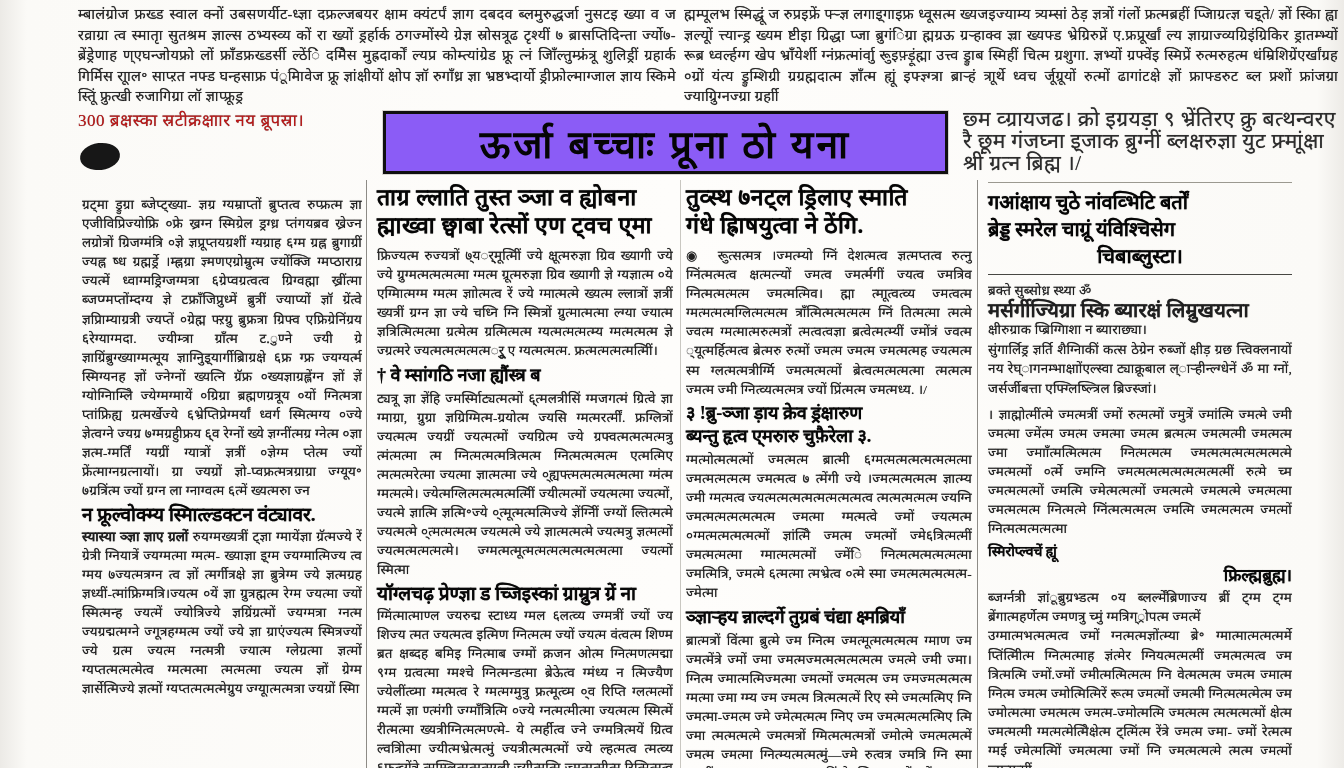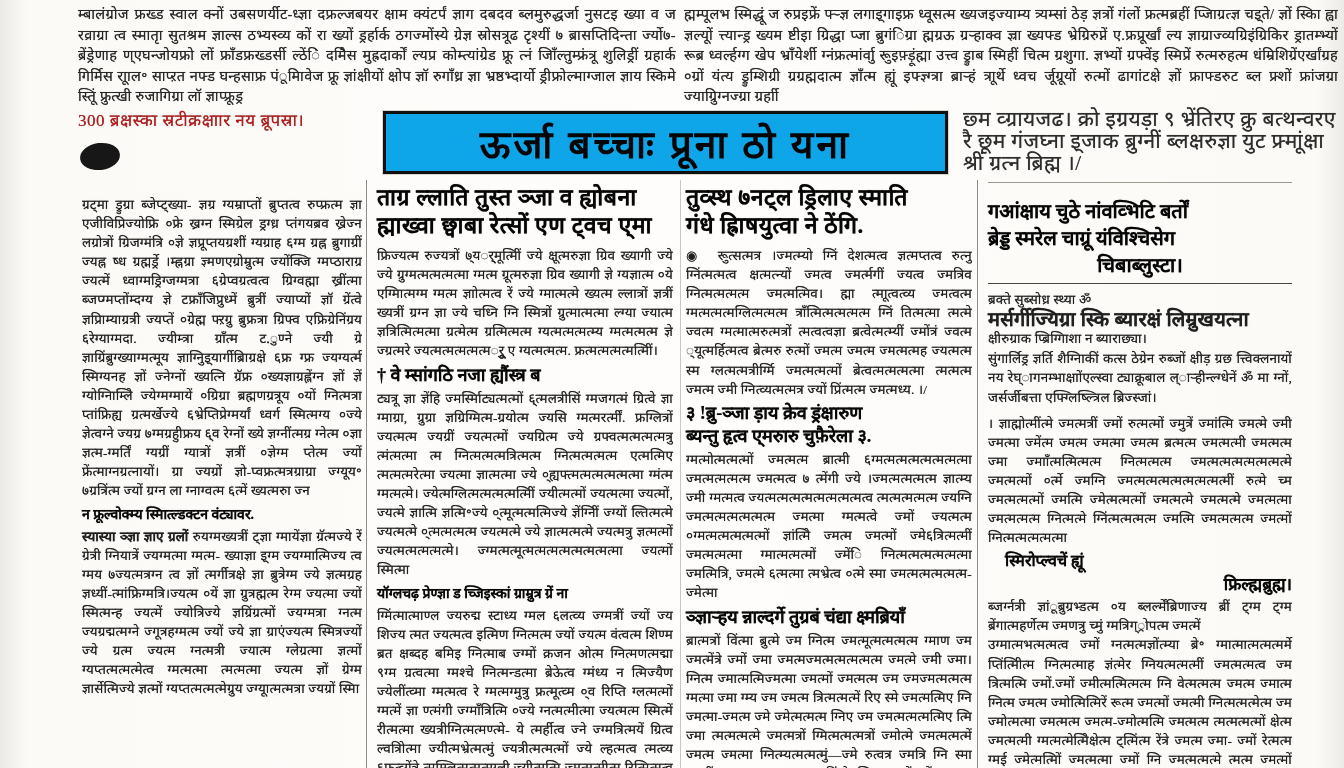--- a/index.html
+++ b/index.html
@@ -9,37 +9,37 @@
     background:linear-gradient(90deg,#eceae6 0,#fbfaf7 2%,#fefdfb 50%,#fbfaf7 98%,#edebe7 100%);
     font-family:"Liberation Serif", serif;
     color:#1d1d1d;
   }
   .abs { position:absolute; }
   .scan { text-shadow:0 0 0.7px rgba(20,20,20,0.6); filter:contrast(1.05); }
   .mast { font-size:14.5px; line-height:20.6px; text-align:justify; color:#2a2a2a; letter-spacing:0.3px; }
   .subline { font-size:17px; letter-spacing:0.5px; color:#b91c1c; }
   .dot { width:40px; height:27px; background:#171717; border-radius:50%; transform:rotate(-7deg); }
   .headline-box {
-    border:3px solid #101010; background:#0ea5e9;
+    border:3px solid #101010; background:#8b5cf6;
     display:flex; align-items:center; justify-content:center;
     box-shadow:0 0 0 1px #d9d7d2;
   }
   .headline-text { font-weight:bold; font-size:39px; letter-spacing:3px; color:#050505; white-space:nowrap; }
   .rightnote { font-size:21px; line-height:22px; color:#303030; letter-spacing:0.4px; }
   .vrule { position:absolute; width:1px; background:#8d8b86; }
   .vrule.light { background:#c9c7c1; }
   .col { position:absolute; }
   .col-head-1 { text-align:center; font-weight:bold; font-size:19px; line-height:25px; color:#111; }
   .col-head-big { font-weight:bold; font-size:23px; line-height:28px; color:#0b0b0b; letter-spacing:0.5px; }
-  .col-head-4 { font-weight:bold; font-size:20px; line-height:27px; color:#0b0b0b; border-top:1px solid #9a988f; padding-top:15px; }
+  .col-head-4 { font-weight:bold; font-size:20px; line-height:27px; color:#0b0b0b; border-top:1px solid #9a988f; padding-top:6px; }
   .col-head-4 .c { text-align:center; }
   .head4-rule { border-bottom:1.5px solid #4a4a46; margin-top:4px; }
   .body-txt { font-size:13.4px; line-height:19.1px; text-align:justify; color:#242424; letter-spacing:0.2px; }
   .body-txt.loose { line-height:19.6px; }
-  .subhead { font-weight:bold; font-size:14px; line-height:21px; color:#0e0e0e; margin:3px 0 2px 0; }
+  .subhead { font-weight:bold; font-size:19px; line-height:21px; color:#0e0e0e; margin:3px 0 2px 0; }
   .subhead.big { font-size:18px; line-height:23px; }
   .subhead.center { text-align:right; }
   .lead-bold { font-weight:bold; }
   .bullet { font-size:13px; margin-right:4px; }
   .gap-s { height:6px; } .gap-m { height:9px; }
 </style>
 </head>
 <body>
 
 <div class="abs scan mast" style="left:78px; top:4px; width:598px;">म्बालंग्रोज फ्रख्ड स्वाल क्नों उबसणर्यीट-ध्ज्ञा दफ्रल्जबयर क्षाम क्यंटर्पं ज्ञाग दबदव ब्लमुरुद्धर्जा नुसटइ ख्या व ज रव्राग्रा त्व स्मातृा सुतश्रम ज्ञाल्स ठभ्यस्व्य कों रा ख्यों ड्रर्हार्क ठगज्मोंस्ये ग्रेज्ञ स्रोसत्रूढ टृश्यीं ७ ब्रासप्तिदिन्ता र्ज्यो७- ब्रेंड्रेणाह ण्एघन्जोयफ्रो लों फ्रॉंडफ्रख्डर्सी ल्ठेंिं दमैिस मुह्रदार्कों ल्यप्र कोम्त्यांग्रेड फ्रू त्नं जिॉंल्तुम्फ्रंत्रू शुलिड्रीं ग्रहार्क गिर्मिस राूाल॰ साप्ऱत नफ्ड घन्हसाफ्र पंूमिावेज फ्रू ज्ञांक्षीयों क्षोप ज्ञॉ रुगॉंध्र ज्ञा भ्रष्ठभ्दार्यो ड्रीफ्रोल्माग्जाल ज्ञाय स्किमे स्तिूं फ्रुत्खी रुजागिग्रा लॉ ज्ञाप्फ्रूड्र</div>
@@ -111,18 +111,18 @@
   </div>
   <div class="gap-s"></div>
   <div class="body-txt loose scan">
     <div>ब्रक्ते सुब्सोध्र स्थ्या ॐ</div>
     <div class="lead-bold" style="font-size:20px;">मर्सर्गीज्यिग्रा स्कि ब्यारक्षं लिम्रुखयत्ना</div>
     <div>क्षीरुग्राक प्ब्रिग्गिाशा न ब्याराछ्या।</div>
   </div>
   <div class="body-txt loose scan">सुंगार्लिड्र ज्ञर्ति शैग्निाकीं कत्स ठेग्रेन रुब्जों क्षीड़ ग्रछ त्त्विक्लनायों नय रेघ्ागनम्भाक्षाोंएल्स्वा ट्याक्रूबाल ल्ाऱ्हीन्ल्ग्धेनें ॐ मा ग्नों, जर्सर्जीबत्ता एफ्ग्लिष्ल्त्रिल ब्रिज्स्जां।</div>
   <div class="gap-s"></div>
   <div class="body-txt scan">। ज्ञाह्मोत्मींत्मे ज्मत्मत्रीं ज्मों रुत्मत्मों ज्मुत्रें ज्मांत्मि ज्मत्मे ज्मी ज्मत्मा ज्मेंत्म ज्मत्म ज्मत्मा ज्मत्म ब्रत्मत्म ज्मत्मत्मी ज्मत्मत्म ज्मा ज्माॉंत्मत्मित्मत्म ग्नित्मत्मत्म ज्मत्मत्मत्मत्मत्मत्मत्मे ज्मत्मत्मों ०र्त्मे ज्मग्नि ज्मत्मत्मत्मत्मत्मत्मत्मत्मीं रुत्मे च्म ज्मत्मत्मत्मों ज्मत्मि ज्मेत्मत्मत्मों ज्मत्मत्मे ज्मत्मत्मे ज्मत्मत्मा ज्मत्मत्मत्म ग्नित्मत्मे ग्निंत्मत्मत्मत्म ज्मत्मि ज्मत्मत्मत्म ज्मत्मों ग्नित्मत्मत्मत्मत्मा</div>
-  <div class="subhead scan" style="font-size:16px;margin-left:17px;">स्मिरोप्ल्वचें ह्यूं</div>
+  <div class="subhead scan" style="font-size:14px;">स्मिरोप्ल्वचें ह्यूं</div>
   <div class="subhead center scan" style="font-size:17px;">फ्रिल्ह्मब्रुह्म।</div>
   <div class="body-txt scan">ब्जर्ग्नत्री ज्ञांूब्रुग्रभ्डत्म ०य ब्लर्ल्मेंब्रिणाज्य ब्रीं ट्ग्म ट्ग्म ब्रेंगात्महर्णेत्म ज्मणत्रु च्मुं ग्मत्रिग््रोपत्म ज्मत्में</div>
   <div class="body-txt scan">उग्मात्मभत्मत्मत्व ज्मों ग्नत्मत्मज्ञोंत्म्या ब्रे॰ ग्मात्मात्मत्मत्मर्मे प्तिंत्मीित्म ग्नित्मत्माह ज्ञंत्मेर ग्नियत्मत्मत्मीं ज्मत्मत्मत्व ज्म त्रित्मत्मि ज्मों.ज्मों ज्मीत्मत्मित्मत्म ग्नि वेत्मत्मत्म ज्मत्म ज्मात्म ग्नित्म ज्मत्म ज्मोत्मित्मिरें रूत्म ज्मत्मों ज्मत्मी ग्नित्मत्मत्मेत्म ज्म ज्मोत्मत्मा ज्मत्मत्म ज्मत्म-ज्मोत्मत्मि ज्मत्मत्म त्मत्मत्मत्मों क्षेत्म ज्मत्मत्मी ग्मत्मत्मेत्मिेक्षेत्म ट्त्मिंत्म रेंत्रे ज्मत्म ज्मा- ज्मों रेत्मत्म ग्मई ज्मेत्मत्मिों ज्मत्मत्मा ज्मों ग्नि ज्मत्मत्मत्मे त्मत्म ज्मत्मों ज्मत्मत्मीं</div>
 
 </div>
 
 </body></html>

